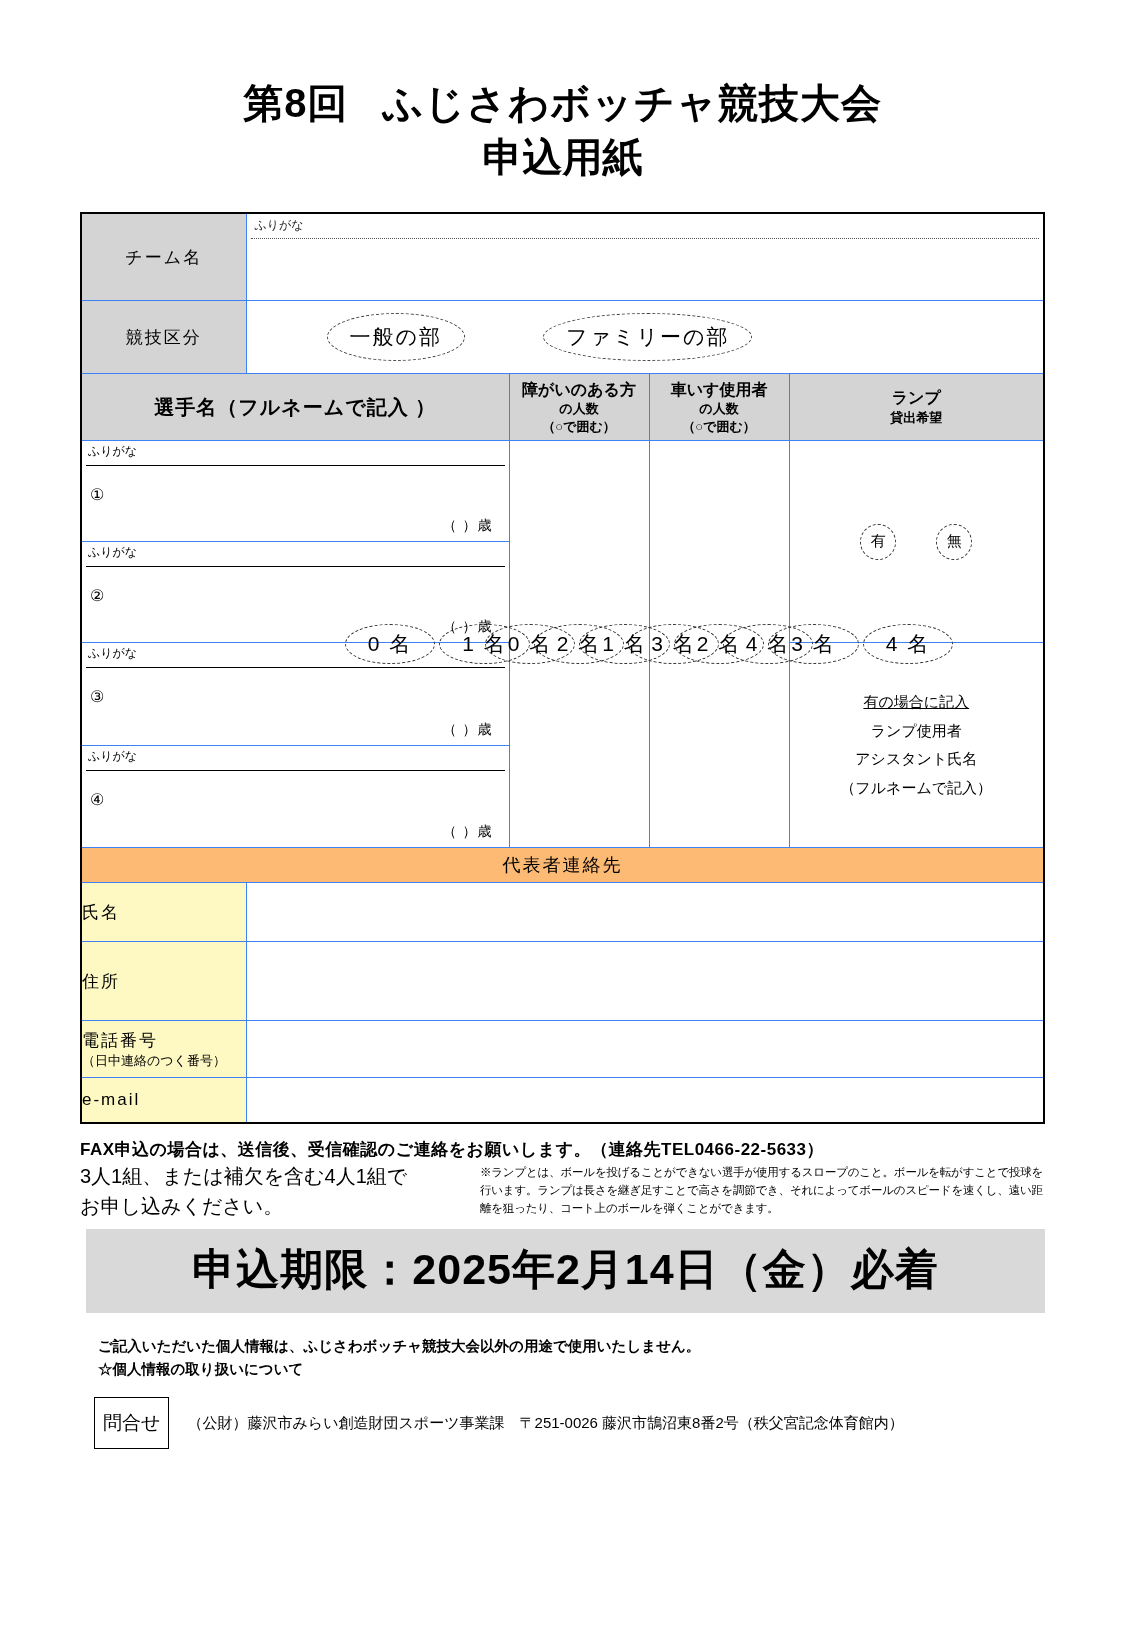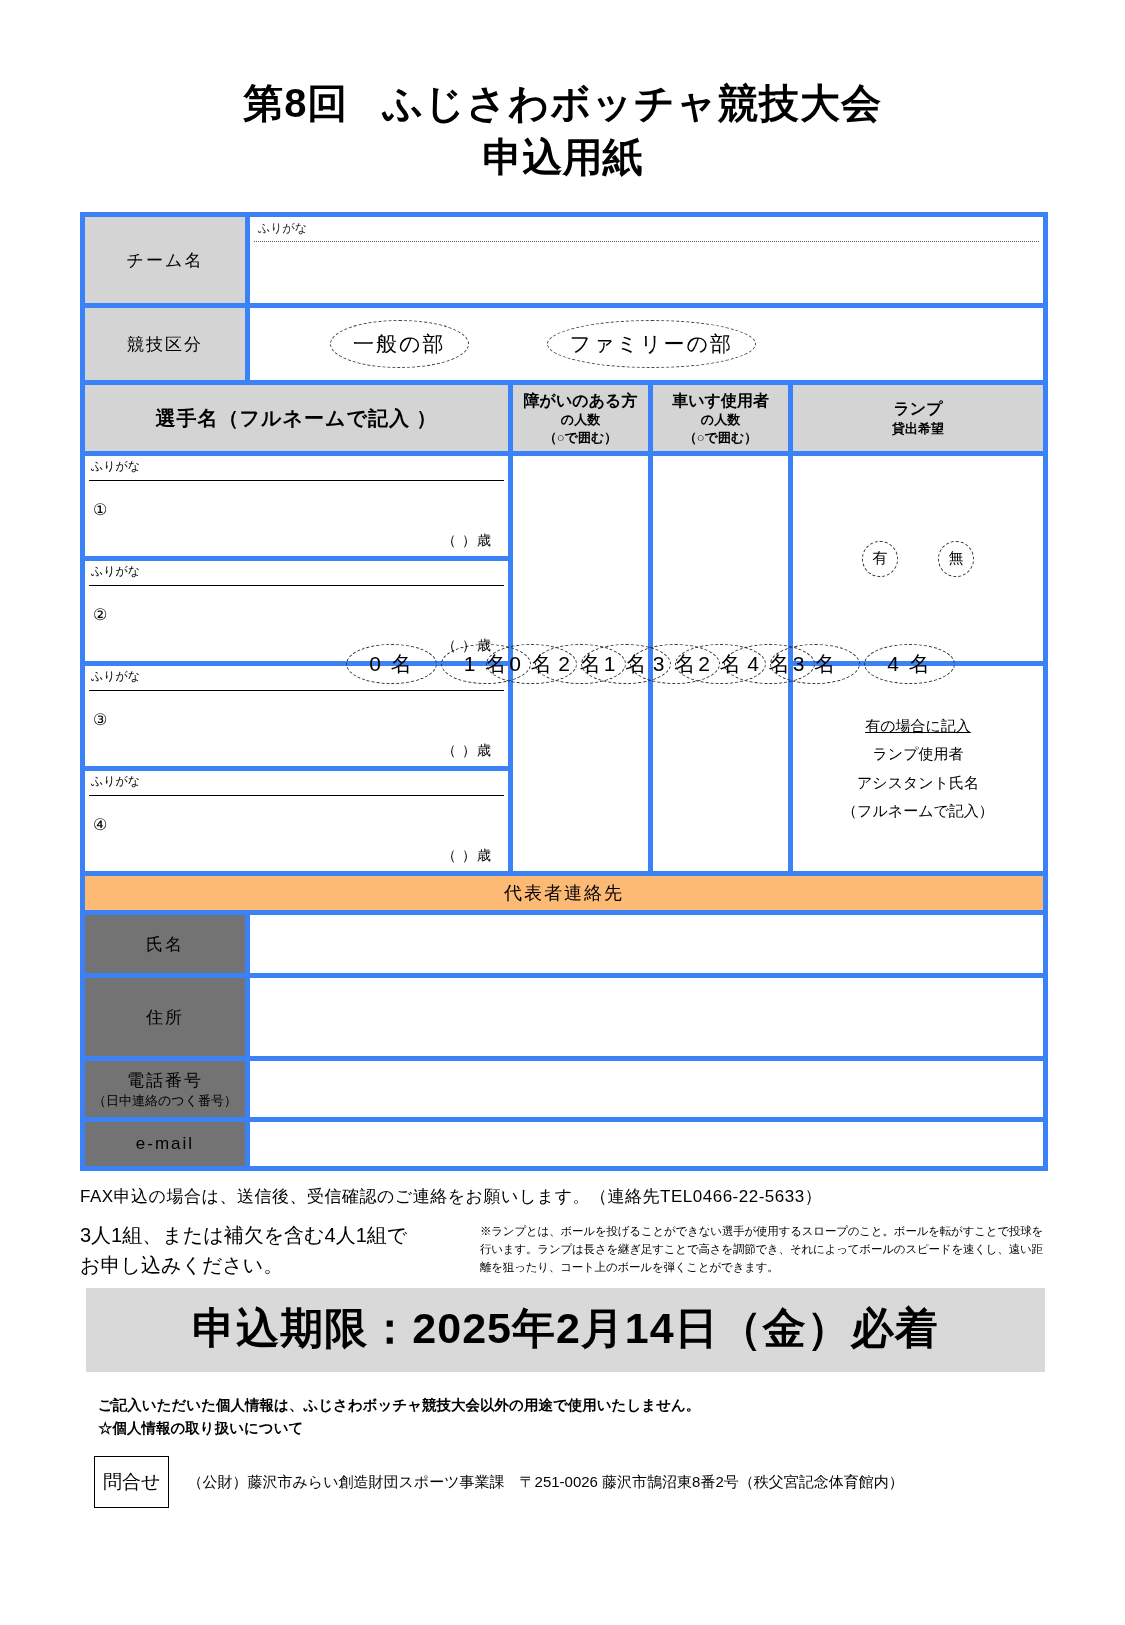--- a/index.html
+++ b/index.html
@@ -45,21 +45,21 @@
 
   
   .form {
     margin-top: 30px;
     border: 2px solid #000;
     border-collapse: collapse;
     width: 100%;
     table-layout: fixed;
   }
   .form td, .form th {
-    border: 5px solid #3b82f6;
+    border: 1px solid #3b82f6;
     padding: 0;
     vertical-align: middle;
   }
   .lbl {
     background: #d4d4d4;
     text-align: center;
     font-size: 17px;
     letter-spacing: 2px;
   }
   .team-name-cell {
@@ -200,39 +200,38 @@
   .ramp-bottom .u { text-decoration: underline; }
 
   .rep-bar {
     background: #fdba74;
     text-align: center;
     font-size: 18px;
     height: 34px;
     letter-spacing: 2px;
   }
   .rep-lbl {
-    background: #737373;
-    text-align: center;
+    background: #fef9c3;
+    text-align: left;
     font-size: 17px;
     letter-spacing: 2px;
   }
   .rep-lbl small { display: block; font-size: 13px; letter-spacing: 0; }
   .rep-val { background: #fff; }
 
   
   .fax-note {
     margin-top: 14px;
     font-size: 17px;
-    font-weight: normal;
+    font-weight: bold;
     letter-spacing: 0.5px;
   }
   .mid-row {
     display: flex;
     align-items: flex-start;
-    margin-top: 12px;
   }
   .mid-left {
     font-size: 20px;
     line-height: 1.5;
     width: 400px;
     flex: none;
   }
   .mid-right {
     font-size: 11.5px;
     line-height: 1.55;

